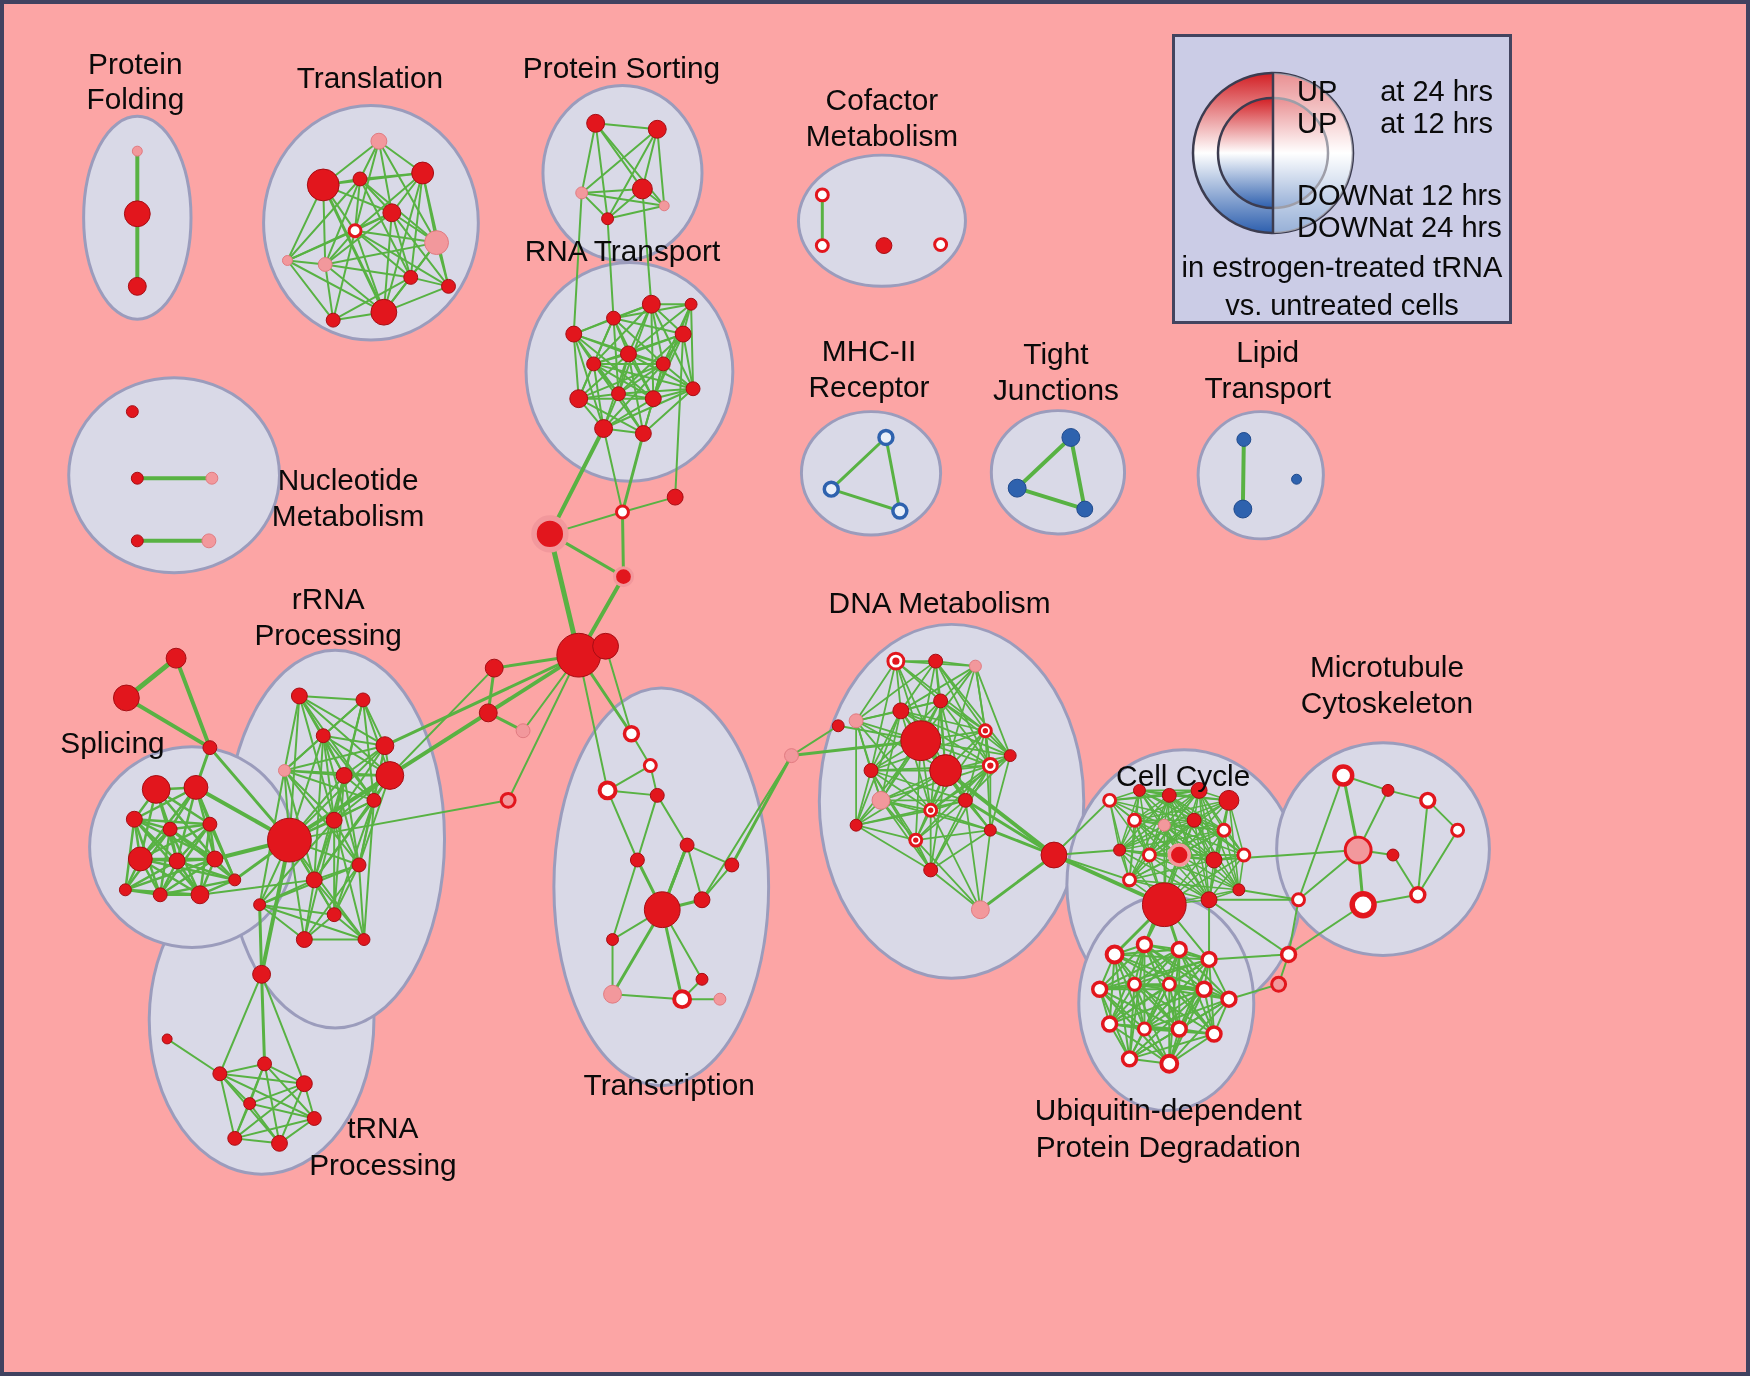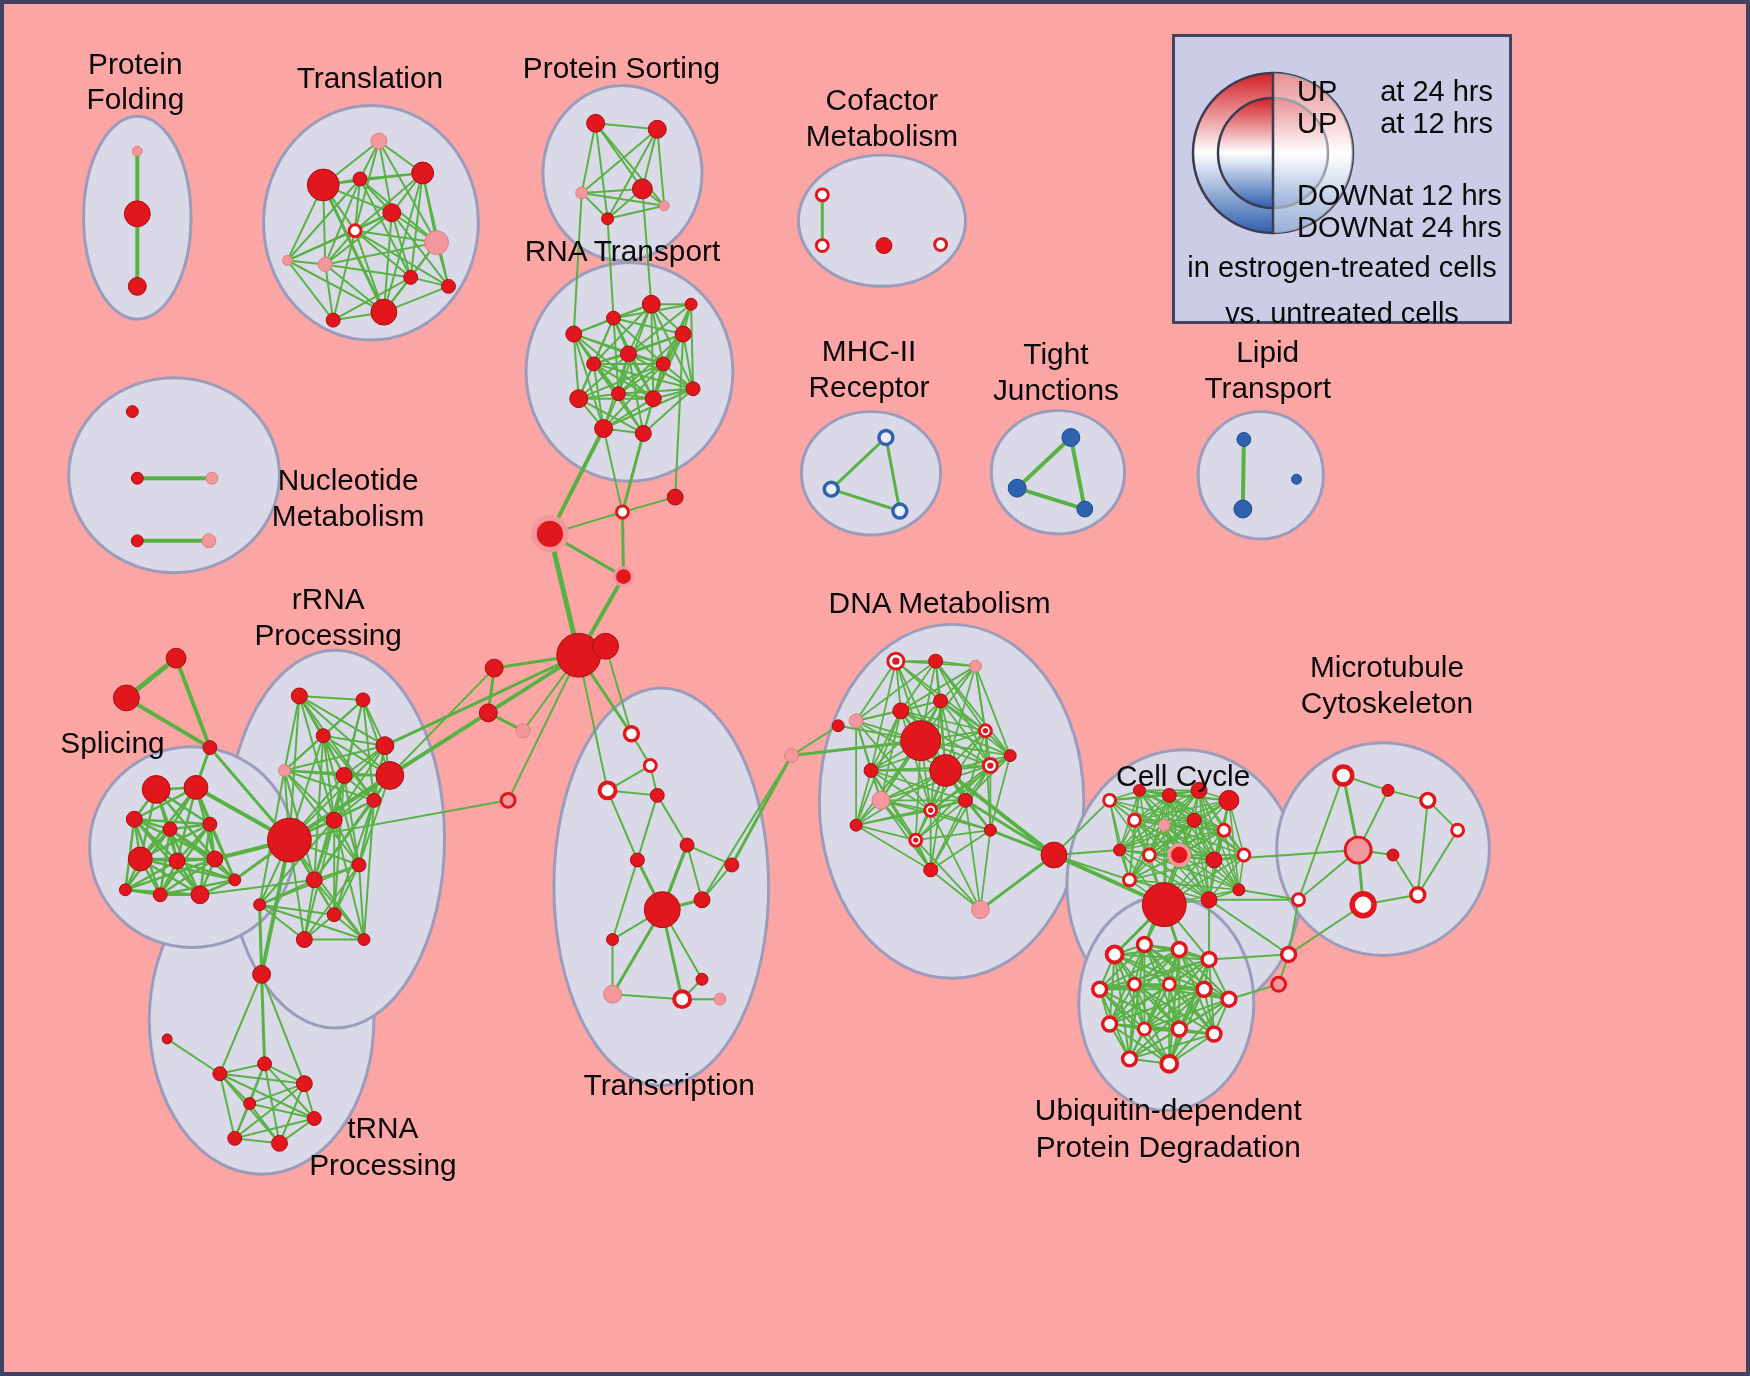--- a/index.html
+++ b/index.html
@@ -12,21 +12,21 @@
   svg text{font-family:"Liberation Sans","DejaVu Sans",sans-serif;fill:#0a0a0a;}
   .legend{
     position:absolute;left:1168px;top:30px;width:340px;height:290px;
     border:3px solid #43445f;background:#cbcce6;box-sizing:border-box;
     color:#0a0a0a;font-size:29px;line-height:32px;
   }
   .legend .glyph{position:absolute;left:8px;top:26px;}
   .lrow{position:absolute;left:122px;right:16px;display:flex;justify-content:space-between;white-space:nowrap;}
   .r1{top:38px}.r2{top:70px}.r3{top:142px}.r4{top:174px}
   .lfoot{position:absolute;left:0;right:0;text-align:center;}
-  .f1{top:214px}.f2{top:260px}
+  .f1{top:214px}.f2{top:252px}
 </style>
 </head>
 <body>
 
 <div class="stage">
   <svg id="net" viewBox="0 0 1750 1376">
       <g>
         <ellipse cx="133" cy="215" rx="54" ry="102" fill="#d9d9e7" stroke="#9b9cbc" stroke-width="3"></ellipse>
         <ellipse cx="368" cy="220" rx="108" ry="118" fill="#d9d9e7" stroke="#9b9cbc" stroke-width="3"></ellipse>
         <ellipse cx="621" cy="170" rx="80" ry="88" fill="#d9d9e7" stroke="#9b9cbc" stroke-width="3"></ellipse>
@@ -1072,16 +1072,16 @@
       <span>at 12 hrs</span>
     </div>
     <div class="lrow r3">
       <span>DOWN</span>
       <span>at 12 hrs</span>
     </div>
     <div class="lrow r4">
       <span>DOWN</span>
       <span>at 24 hrs</span>
     </div>
-    <div class="lfoot f1">in estrogen-treated cells</div>
+    <div class="lfoot f1">in estrogen-treated tRNA</div>
     <div class="lfoot f2">vs. untreated cells</div>
   </div>
 </div>
 
 </body></html>

